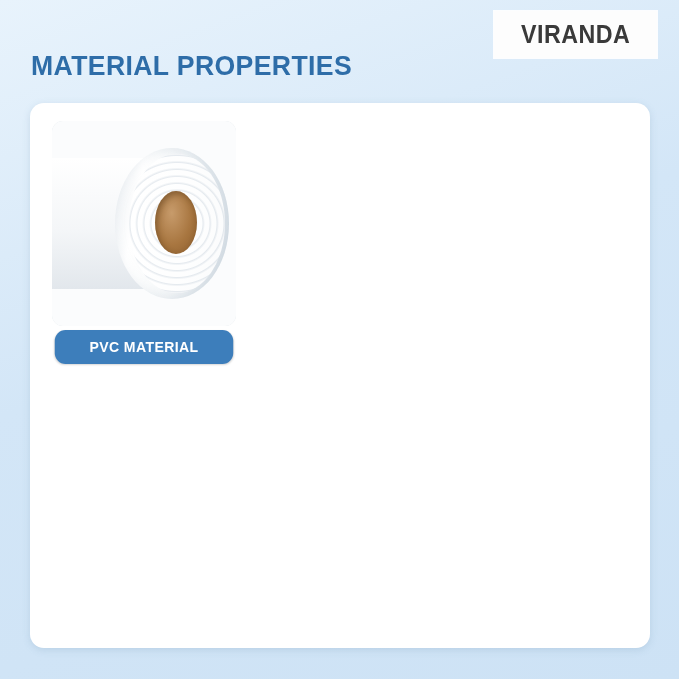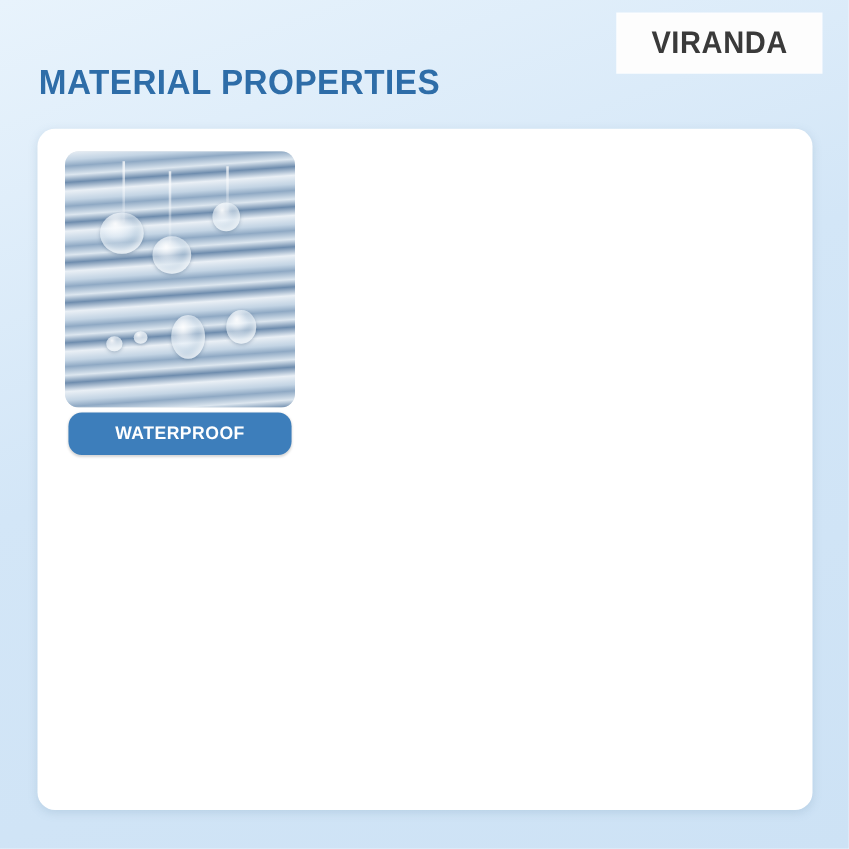--- a/index.html
+++ b/index.html
@@ -257,36 +257,30 @@
 <div class="header">
   <div class="page-title">MATERIAL PROPERTIES</div>
   <div class="brand-box">
     <span class="brand-text">VIRANDA</span>
   </div>
 </div>
 
 <div class="card">
   <div class="grid">
 
-
-
-
     <div class="cell">
       <div class="photo">
-        <div class="wp-bg"></div>
-        <div class="drip" style="left:25%;top:4%;height:24%;"></div>
-        <div class="drop" style="left:15%;top:24%;width:19%;height:16%;"></div>
-        <div class="drip" style="left:45%;top:8%;height:28%;"></div>
-        <div class="drop" style="left:38%;top:33%;width:17%;height:15%;"></div>
-        <div class="drip" style="left:70%;top:6%;height:18%;"></div>
-        <div class="drop" style="left:64%;top:20%;width:12%;height:11%;"></div>
-        <div class="drop" style="left:18%;top:72%;width:7%;height:6%;"></div>
-        <div class="drop" style="left:30%;top:70%;width:6%;height:5%;"></div>
-        <div class="drop" style="left:46%;top:64%;width:15%;height:17%;"></div>
-        <div class="drop" style="left:70%;top:62%;width:13%;height:13%;"></div>
+        <div class="pvc-bg"></div>
+        <div class="pvc-sheet"></div>
+        <div class="pvc-roll"></div>
+        <div class="pvc-rings"></div>
+        <div class="pvc-core"></div>
       </div>
-      <div class="banner">WATERPROOF</div>
+      <div class="banner">PVC MATERIAL</div>
     </div>
+
+
+
 
 
 
   </div>
 </div>
 
 </body></html>

